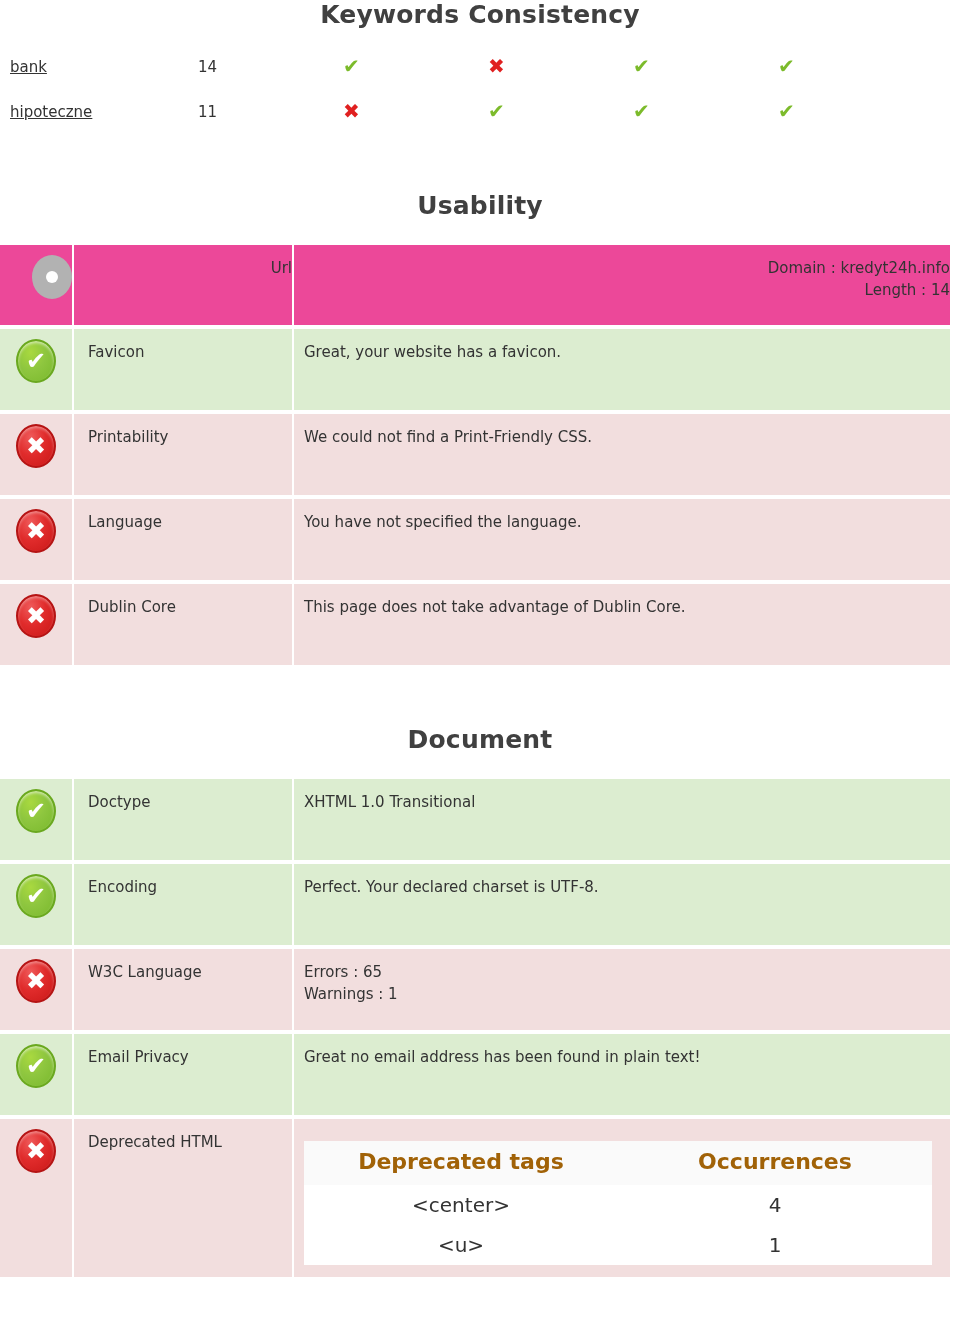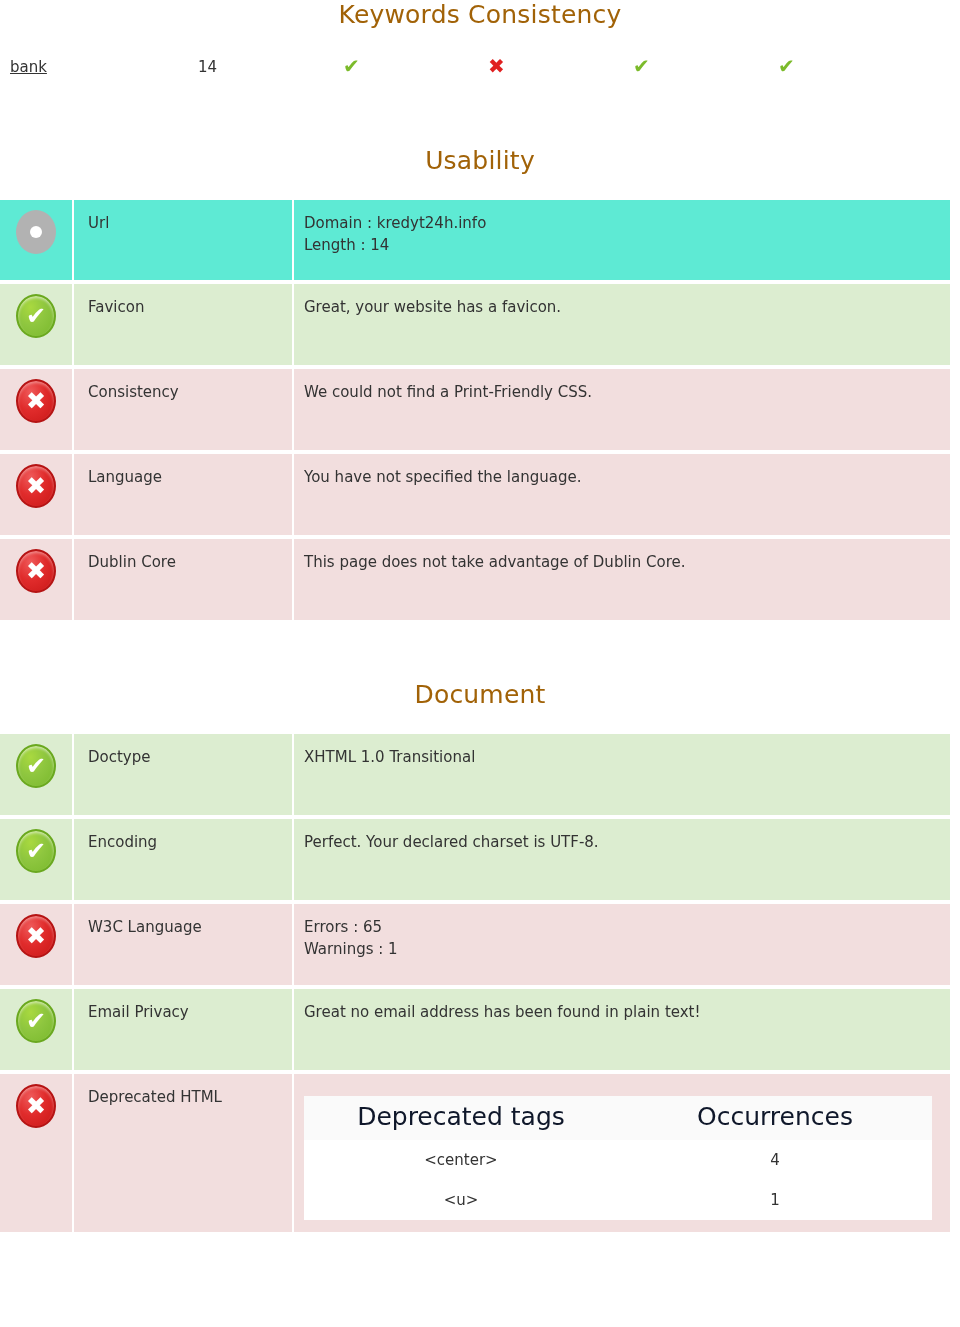--- a/index.html
+++ b/index.html
@@ -14,22 +14,22 @@
     font-family: "DejaVu Sans", "Liberation Sans", sans-serif;
     color: #333333;
     overflow: hidden;
     position: relative;
   }
 
   
   .section-title {
     text-align: center;
     font-size: 25px;
-    font-weight: normal;
-    color: #a16207;
+    font-weight: bold;
+    color: #404040;
     letter-spacing: 0.2px;
   }
   #kw-title {
     margin: 0;
     padding-top: 0px;
     line-height: 30px;
     height: 30px;
     overflow: hidden;
   }
 
@@ -88,21 +88,21 @@
   .cell-icon {
     text-align: center;
     padding: 10px 0 0 0;
   }
   .cell-label { padding: 12px 0 12px 14px; }
   .cell-desc  { padding: 12px 0 12px 10px; }
 
   
   tr.r-ok   > td { background: #dcedd0; }
   tr.r-bad  > td { background: #f2dede; }
-  tr.r-info > td { background: #5eead4; }
+  tr.r-info > td { background: #ec4899; text-align: right; }
 
   
   tr > td.cell-icon  { border-right: 2px solid #ffffff; }
   tr > td.cell-label { border-right: 2px solid #ffffff; }
 
   .row-tall-80  > td { height: 80px; }
   .row-tall-81  > td { height: 81px; }
 
   
   .badge {
@@ -149,29 +149,29 @@
 
   
   .dep-table {
     width: 628px;
     margin: 10px 0 0 0;
     border-collapse: collapse;
     table-layout: fixed;
     background: #ffffff;
   }
   .dep-table th {
-    font-size: 25px;
-    font-weight: normal;
-    color: #0f172a;
+    font-size: 22px;
+    font-weight: bold;
+    color: #a16207;
     padding: 10px 0 12px 0;
     background: #fafafa;
     border: none;
   }
   .dep-table td {
-    font-size: 15px;
+    font-size: 20px;
     text-align: center;
     padding: 9px 0;
     border: none;
     background: #ffffff;
   }
   .dep-table tr.zebra td { background: #fafafa; }
   .dep-col-tag { width: 50%; }
   .dep-col-occ { width: 50%; }
 
   .spacer-sec { height: 36px; }
@@ -187,20 +187,28 @@
     <tr>
       <td class="kw-col-word">bank</td>
       <td class="kw-col-count">14</td>
       <td class="kw-col-mark"><span class="mark ok">✔</span></td>
       <td class="kw-col-mark"><span class="mark bad">✖</span></td>
       <td class="kw-col-mark"><span class="mark ok">✔</span></td>
       <td class="kw-col-mark"><span class="mark ok">✔</span></td>
     </tr>
 
 
+    <tr>
+      <td class="kw-col-word">hipoteczne</td>
+      <td class="kw-col-count">11</td>
+      <td class="kw-col-mark"><span class="mark bad">✖</span></td>
+      <td class="kw-col-mark"><span class="mark ok">✔</span></td>
+      <td class="kw-col-mark"><span class="mark ok">✔</span></td>
+      <td class="kw-col-mark"><span class="mark ok">✔</span></td>
+    </tr>
 
   </tbody>
 </table>
 
 <div class="spacer-sec"></div>
 
 <h2 class="section-title">Usability</h2>
 
 <div class="res-wrap">
 <table class="res-table">
@@ -224,21 +232,21 @@
       <td class="col-label cell-label">Favicon</td>
       <td class="col-desc cell-desc">
         <div>Great, your website has a favicon.</div>
       </td>
     </tr>
 
     <tr class="r-bad row-tall-81">
       <td class="col-icon cell-icon">
         <span class="badge red"><span class="glyph">✖</span></span>
       </td>
-      <td class="col-label cell-label">Consistency</td>
+      <td class="col-label cell-label">Printability</td>
       <td class="col-desc cell-desc">
         <div>We could not find a Print-Friendly CSS.</div>
       </td>
     </tr>
 
     <tr class="r-bad row-tall-81">
       <td class="col-icon cell-icon">
         <span class="badge red"><span class="glyph">✖</span></span>
       </td>
       <td class="col-label cell-label">Language</td>

